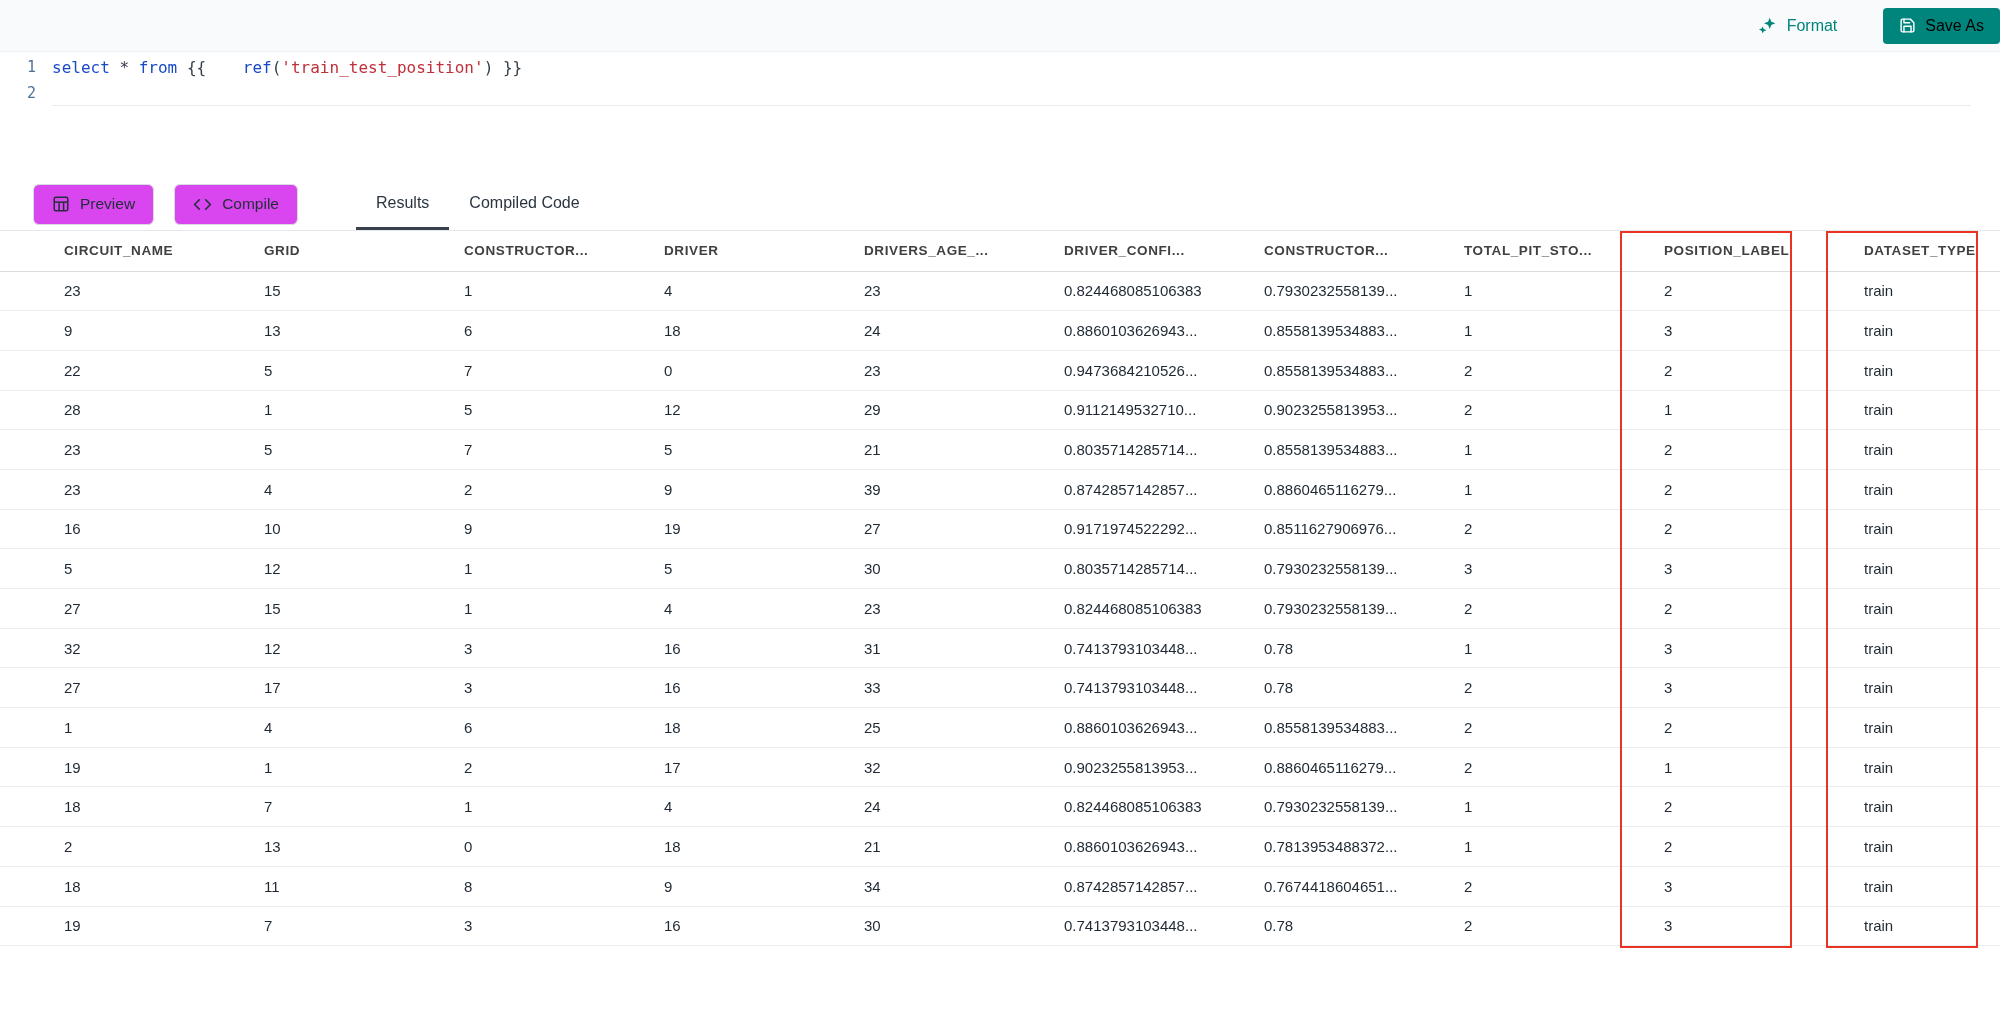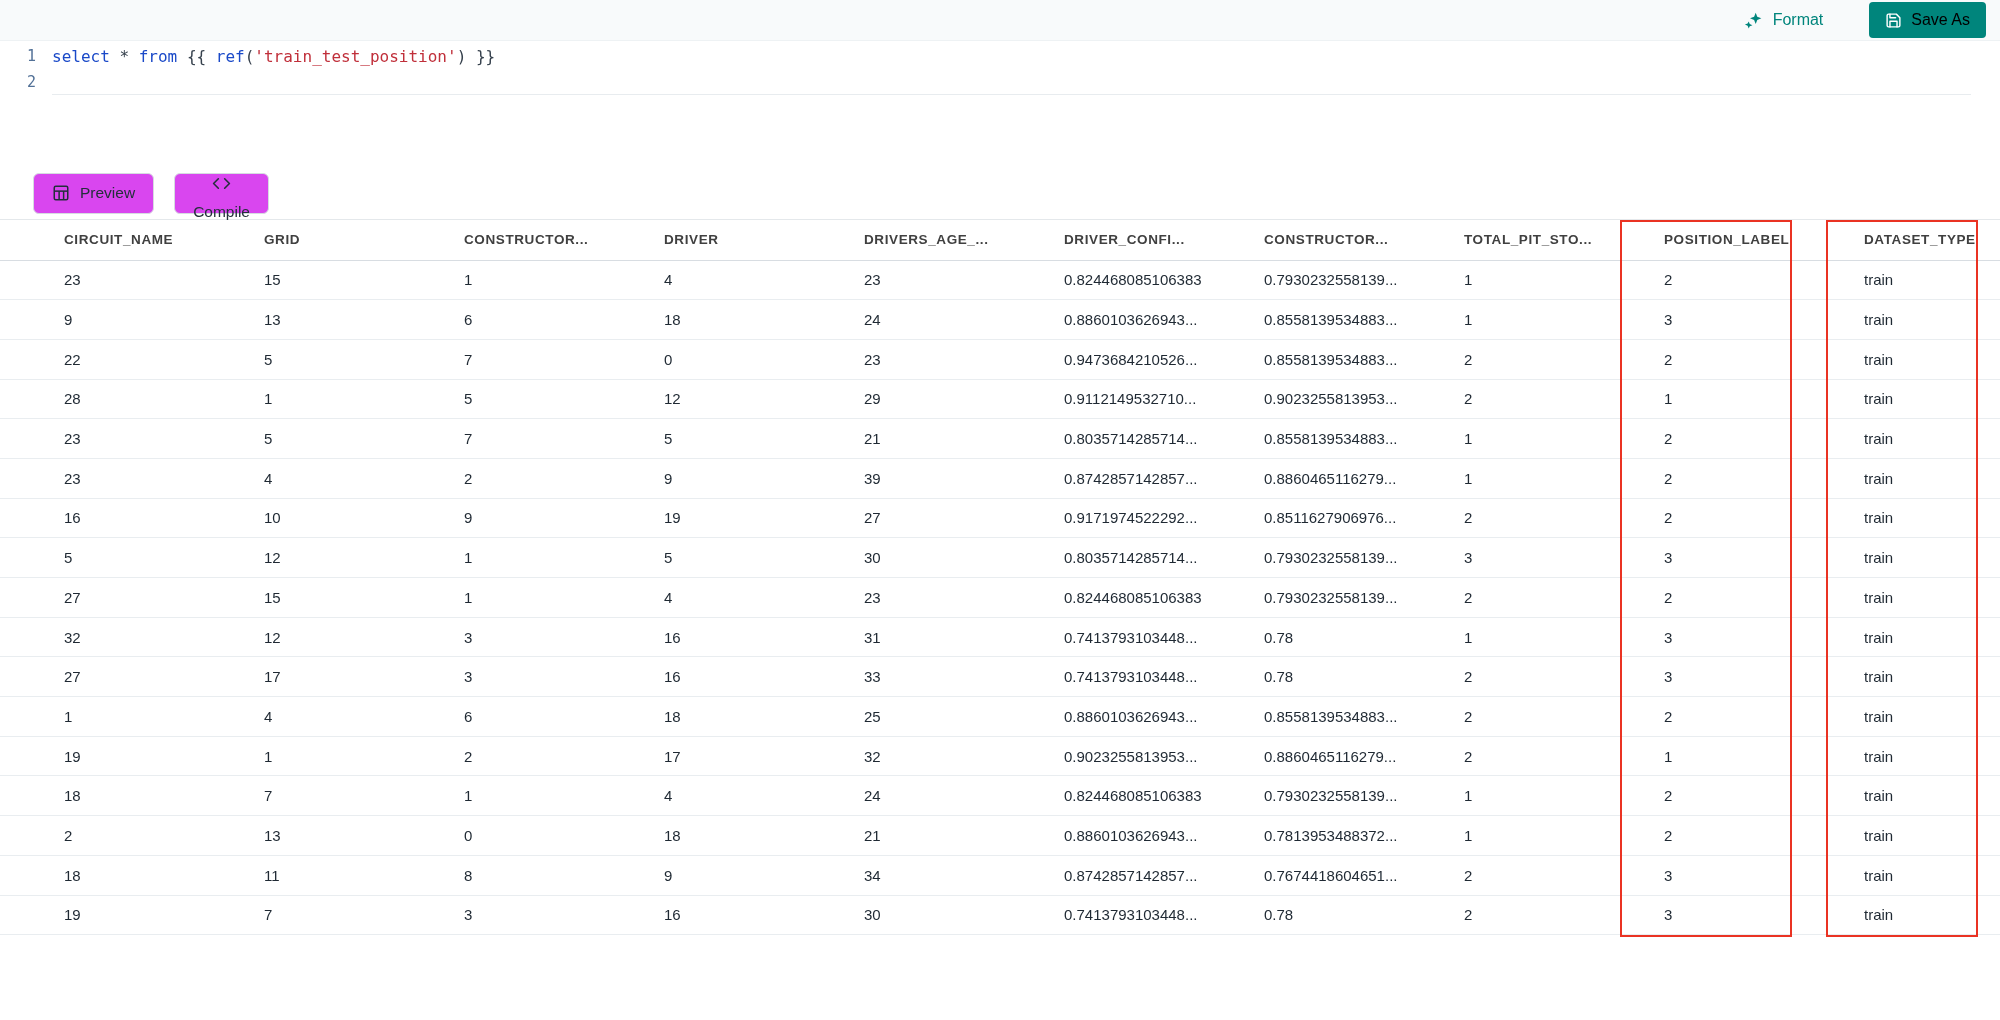--- a/index.html
+++ b/index.html
@@ -9,46 +9,46 @@
     --string-red:#C02F3A;
     --punct:#36414D;
     --line-number:#527197;
   }
   *{box-sizing:border-box;}
   html,body{margin:0;padding:0;width:2000px;height:1020px;overflow:hidden;background:#fff;
     font-family:"Liberation Sans", sans-serif;color:#1f2933;}
   .page{width:2000px;height:1020px;display:flex;flex-direction:column;}
 
   
-  .toolbar{height:41px;flex:none;background:#f8fafb;border-bottom:1px solid #eef2f4;
-    display:flex;align-items:center;justify-content:flex-end;gap:40px;padding-right:14px;}
+  .toolbar{height:52px;flex:none;background:#f8fafb;border-bottom:1px solid #eef2f4;
+    display:flex;align-items:center;justify-content:flex-end;gap:40px;}
   .format-btn{display:flex;align-items:center;gap:9px;background:none;border:none;cursor:pointer;
     color:var(--teal);font-size:16px;font-family:inherit;}
   .saveas-btn{display:flex;align-items:center;gap:9px;background:var(--teal);color:#000000;border:none;
     border-radius:4px;height:36px;padding:0 16px;font-size:16px;font-family:inherit;cursor:pointer;}
 
   
   .editor{height:126px;flex:none;background:#fff;padding-top:2px;}
   .editor-line{display:flex;height:26px;align-items:center;
     font-family:"DejaVu Sans Mono","Liberation Mono",monospace;font-size:16px;}
   .gutter{width:52px;flex:none;text-align:right;padding-right:16px;color:var(--line-number);font-size:15px;}
   .code{flex:1;white-space:pre;}
   .line2-underline{flex:1;height:100%;margin-right:29px;border-bottom:1px solid #e8ecef;}
   .tok-keyword{color:var(--keyword-blue);}
-  .tok-function{color:var(--keyword-blue);}
+  .tok-function{color:var(--keyword-blue);margin-left:27px;}
   .tok-string{color:var(--string-red);}
   .tok-plain,.tok-operator{color:var(--punct);}
 
   
   .actions-row{height:53px;flex:none;display:flex;align-items:stretch;border-bottom:1px solid #e4e8eb;
     padding-left:33px;}
   .btn{display:flex;align-items:center;gap:10px;align-self:center;background:#d946ef;border:1px solid #d6dce1;
     border-radius:6px;height:41px;padding:0 18px;font-size:15.5px;font-weight:500;color:#232f3a;
     font-family:inherit;cursor:pointer;}
-  .btn + .btn{margin-left:20px;flex-direction:column;}
+  .btn + .btn{margin-left:20px;}
   .tabs{display:flex;margin-left:58px;}
   .tab{display:flex;align-items:center;padding:0 20px;font-size:16px;color:#2a3540;cursor:pointer;
     border-bottom:3px solid transparent;}
   .tab.active{font-weight:500;border-bottom-color:#39424C;}
 
   
   .results-bar{height:71px;flex:none;display:flex;align-items:center;justify-content:space-between;
     padding:0 8px 0 17px;}
   .results-info{display:flex;align-items:center;gap:10px;font-size:16px;color:#1d2833;}
   .help-icon{width:21px;height:21px;border-radius:50%;background:#1b1f23;color:#fff;font-size:13px;
@@ -121,20 +121,24 @@
     </button>
     <button class="btn">
       <span style="display:flex;">
         <svg width="19" height="19" viewBox="0 0 24 24" fill="none" stroke="#232f3a" stroke-width="2" stroke-linecap="round" stroke-linejoin="round">
           <polyline points="16 18 22 12 16 6"></polyline>
           <polyline points="8 6 2 12 8 18"></polyline>
         </svg>
       </span>
       <span>Compile</span>
     </button>
+    <div class="tabs">
+      <div class="tab active">Results</div>
+      <div class="tab">Compiled Code</div>
+    </div>
   </nav>
 
 
   <div class="table-wrap">
     <table>
       <colgroup>
         <col>
           <col>
           <col>
           <col>

